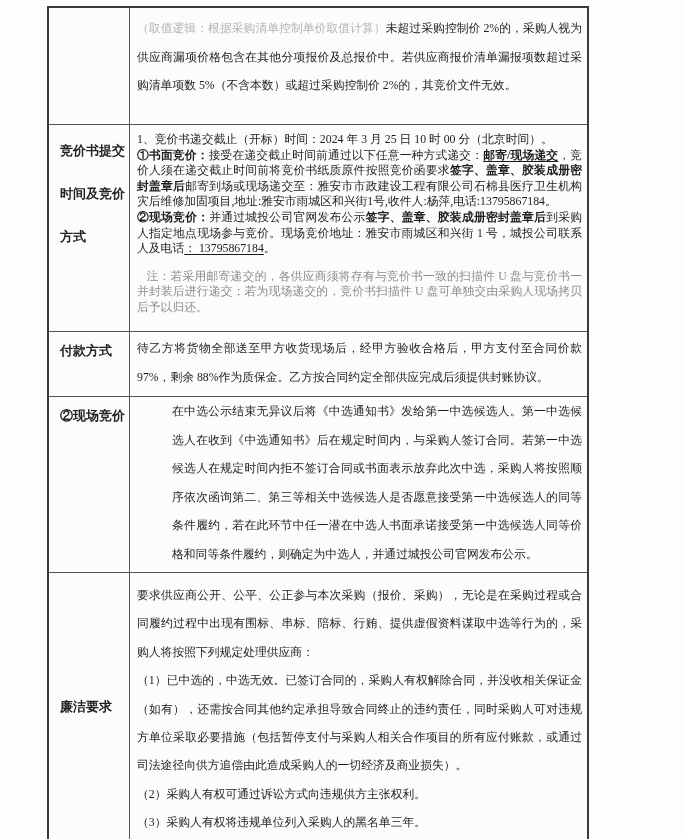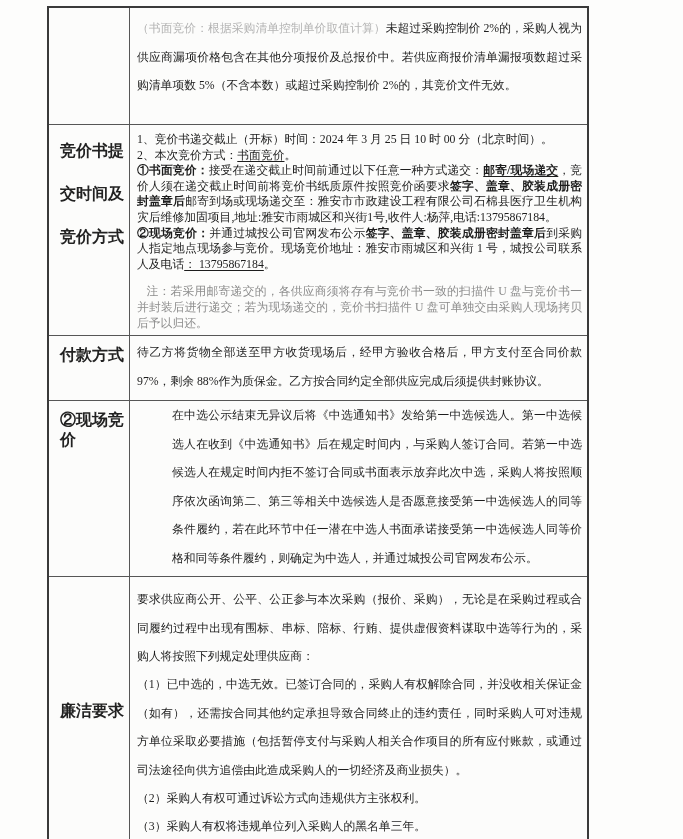--- a/index.html
+++ b/index.html
@@ -19,21 +19,21 @@
     background: #fcfcfb;
   }
   .row { display: flex; border-bottom: 1px solid #565656; }
   .row:last-child { border-bottom: none; }
   .label-cell {
     width: 81px;
     flex: 0 0 81px;
     border-right: 1px solid #565656;
     font-weight: bold;
     font-family: Liberation Sans, sans-serif;
-    font-size: 16px;
+    font-size: 13px;
     padding: 14px 4px 6px 11px;
     line-height: 20px;
     color: #222;
   }
   .content-cell {
     flex: 1 1 auto;
     font-size: 11.8px;
     padding: 4px 5px 4px 7px;
     text-align: justify;
     min-width: 0;
@@ -67,29 +67,28 @@
   .r5 .label-cell   { display: flex; align-items: center; padding-top: 0; padding-bottom: 0; }
 </style>
 </head>
 <body>
 
 <div class="doc-table">
 
   <div class="row r1">
     <div class="label-cell"></div>
     <div class="content-cell">
-        <p class="para"><span class="gray">（书面竞价：根据采购清单控制单价取值计算）</span><span>未超过采购控制价 2%的，采购人视为供应商漏项价格包含在其他分项报价及总报价中。若供应商报价清单漏报项数超过采购清单项数 5%（不含本数）或超过采购控制价 2%的，其竞价文件无效。</span></p>
+        <p class="para"><span class="gray">（取值逻辑：根据采购清单控制单价取值计算）</span><span>未超过采购控制价 2%的，采购人视为供应商漏项价格包含在其他分项报价及总报价中。若供应商报价清单漏报项数超过采购清单项数 5%（不含本数）或超过采购控制价 2%的，其竞价文件无效。</span></p>
       </div>
   </div>
 
   <div class="row r2">
     <div class="label-cell">竞价书提交时间及竞价方式</div>
     <div class="content-cell">
         <p class="para"><span>1、竞价书递交截止（开标）时间：2024 年 3 月 25 日 10 时 00 分（北京时间）。</span></p>
-        <p class="para"><span>2、本次竞价方式：</span><span class="u">书面竞价</span><span>。</span></p>
         <p class="para"><span class="b">①书面竞价：</span><span>接受在递交截止时间前通过以下任意一种方式递交：</span><span class="b u">邮寄/现场递交</span><span>，竞价人须在递交截止时间前将竞价书纸质原件按照竞价函要求</span><span class="b">签字、盖章、胶装成册密封盖章后</span><span>邮寄到场或现场递交至：雅安市市政建设工程有限公司石棉县医疗卫生机构灾后维修加固项目,地址:雅安市雨城区和兴街1号,收件人:杨萍,电话:13795867184。</span></p>
         <p class="para"><span class="b">②现场竞价：</span><span>并通过城投公司官网发布公示</span><span class="b">签字、盖章、胶装成册密封盖章后</span><span>到采购人指定地点现场参与竞价。现场竞价地址：雅安市雨城区和兴街 1 号，城投公司联系人及电话</span><span class="u">： 13795867184</span><span>。</span></p>
         <p class="para note"><span>注：若采用邮寄递交的，各供应商须将存有与竞价书一致的扫描件 U 盘与竞价书一并封装后进行递交；若为现场递交的，竞价书扫描件 U 盘可单独交由采购人现场拷贝后予以归还。</span></p>
       </div>
   </div>
 
   <div class="row r3">
     <div class="label-cell">付款方式</div>
     <div class="content-cell">
         <p class="para"><span>待乙方将货物全部送至甲方收货现场后，经甲方验收合格后，甲方支付至合同价款 97%，剩余 88%作为质保金。乙方按合同约定全部供应完成后须提供封账协议。</span></p>

